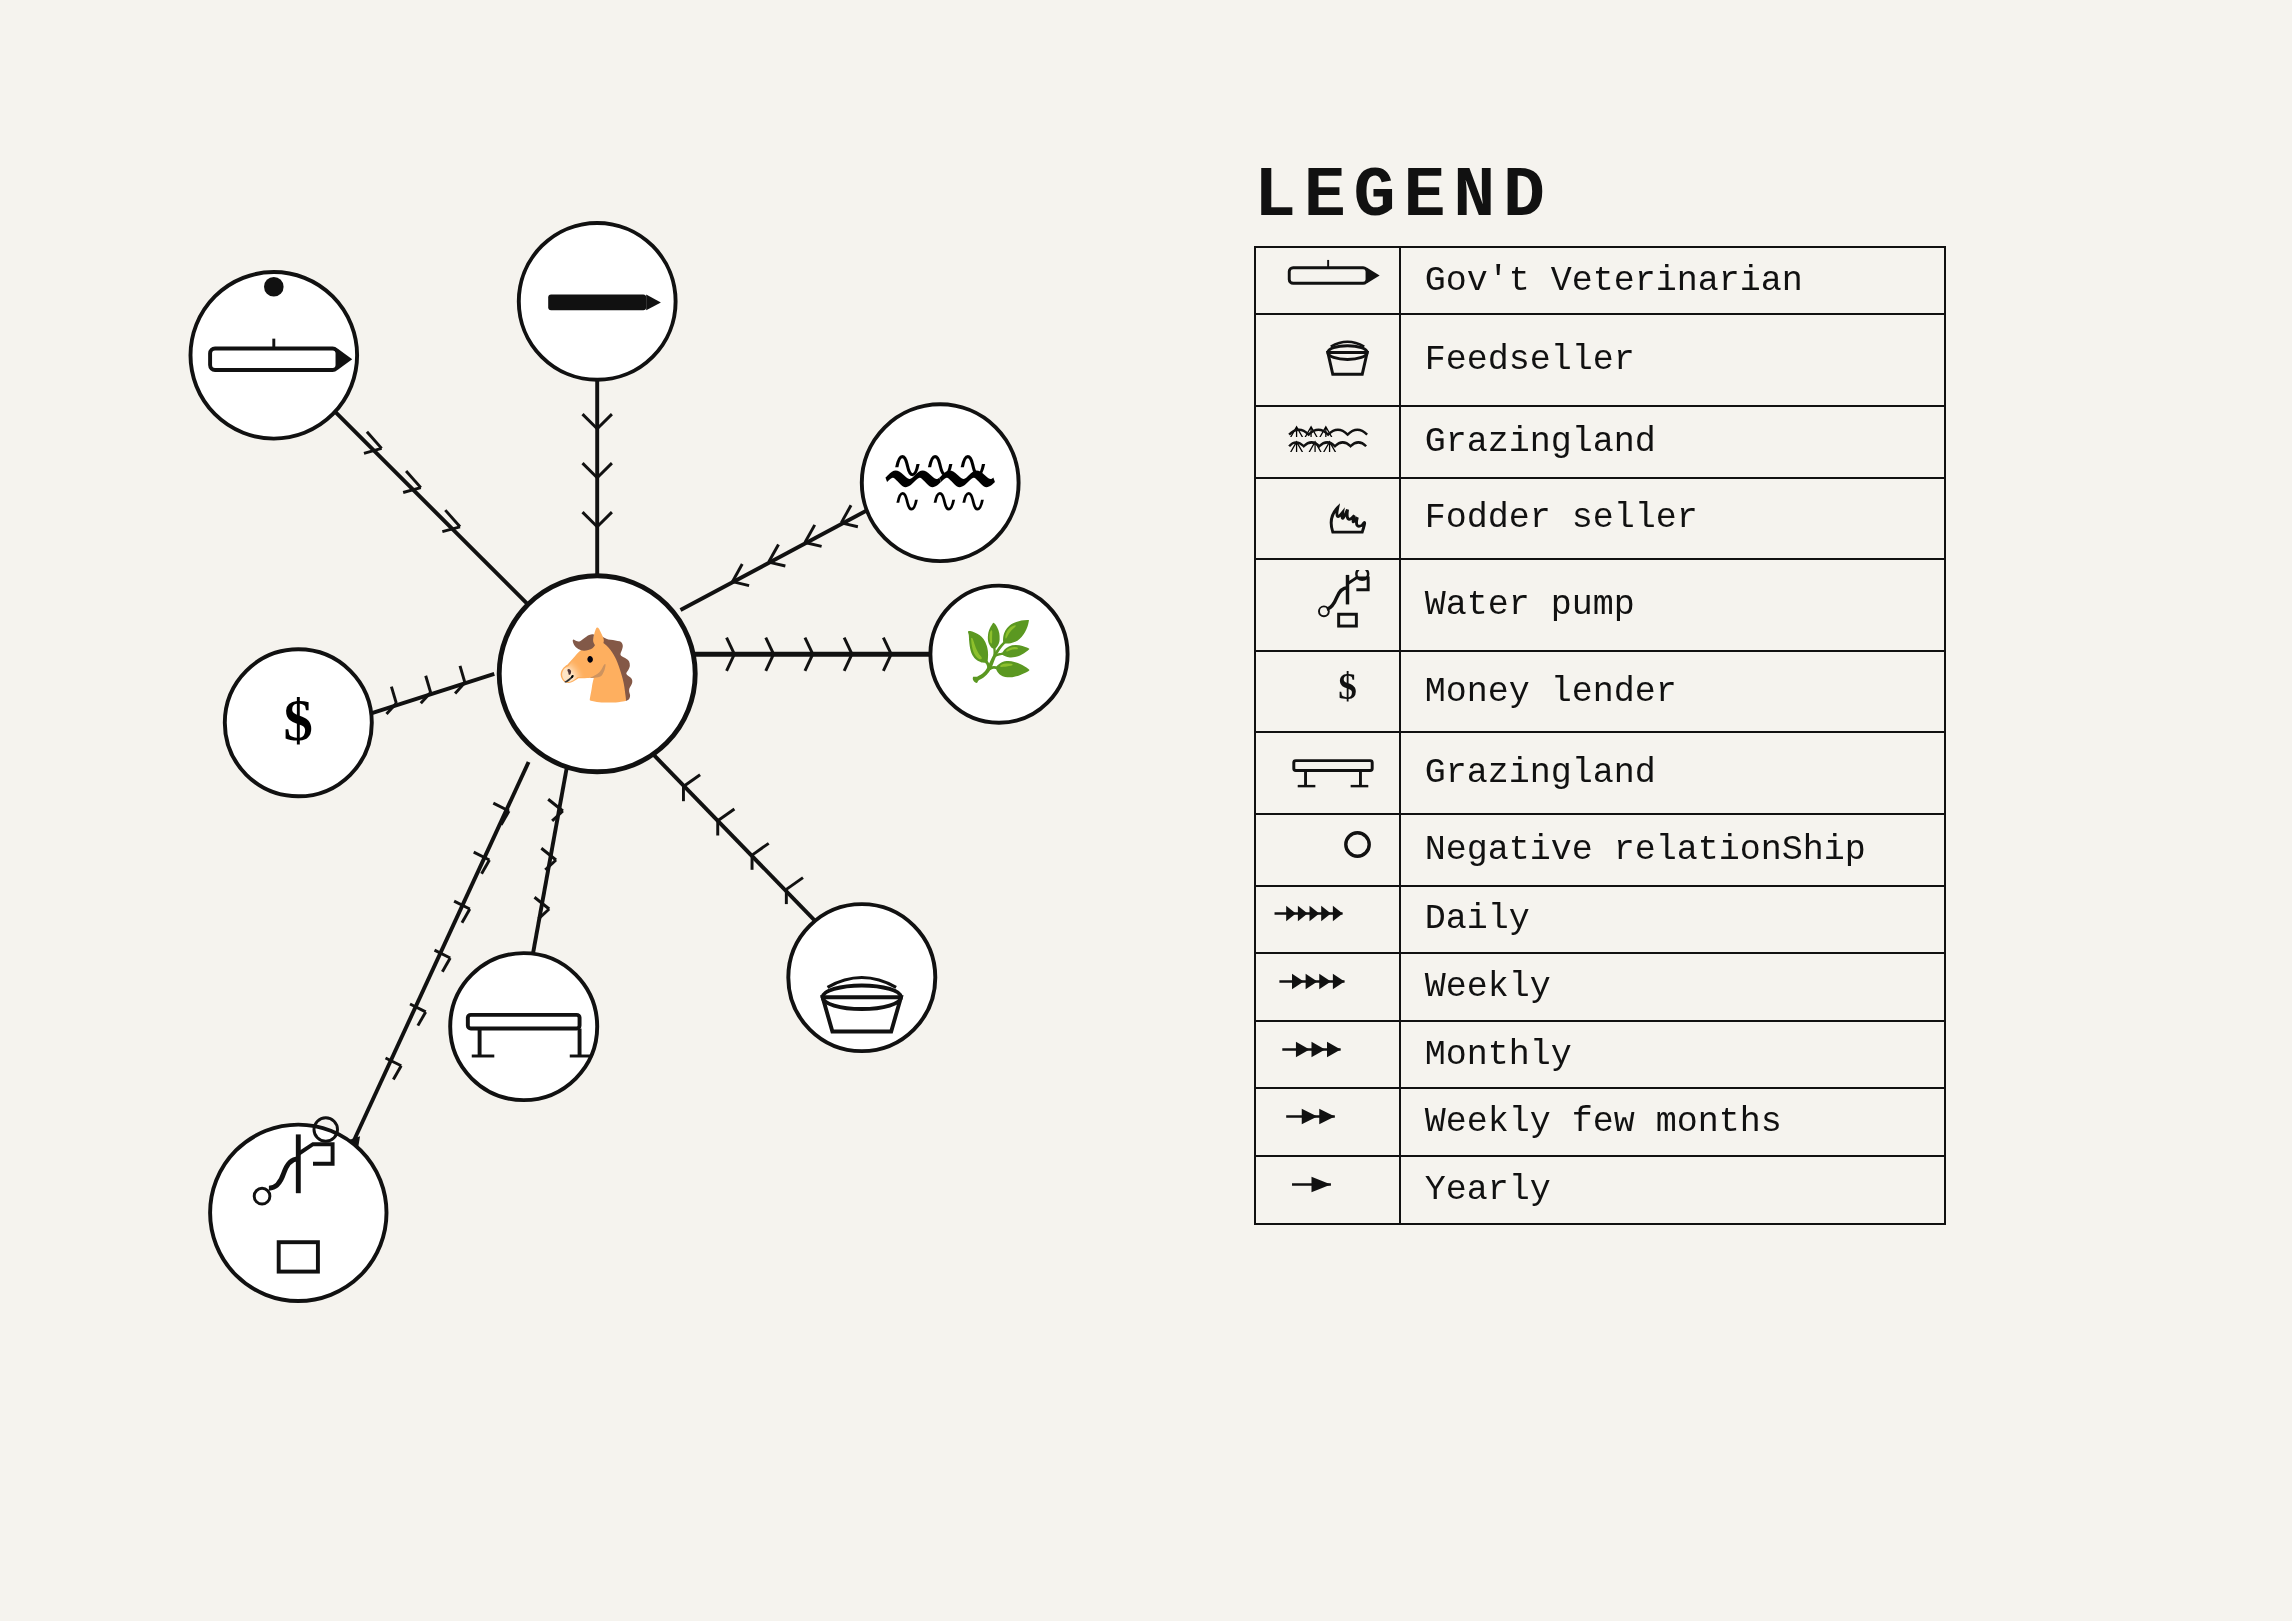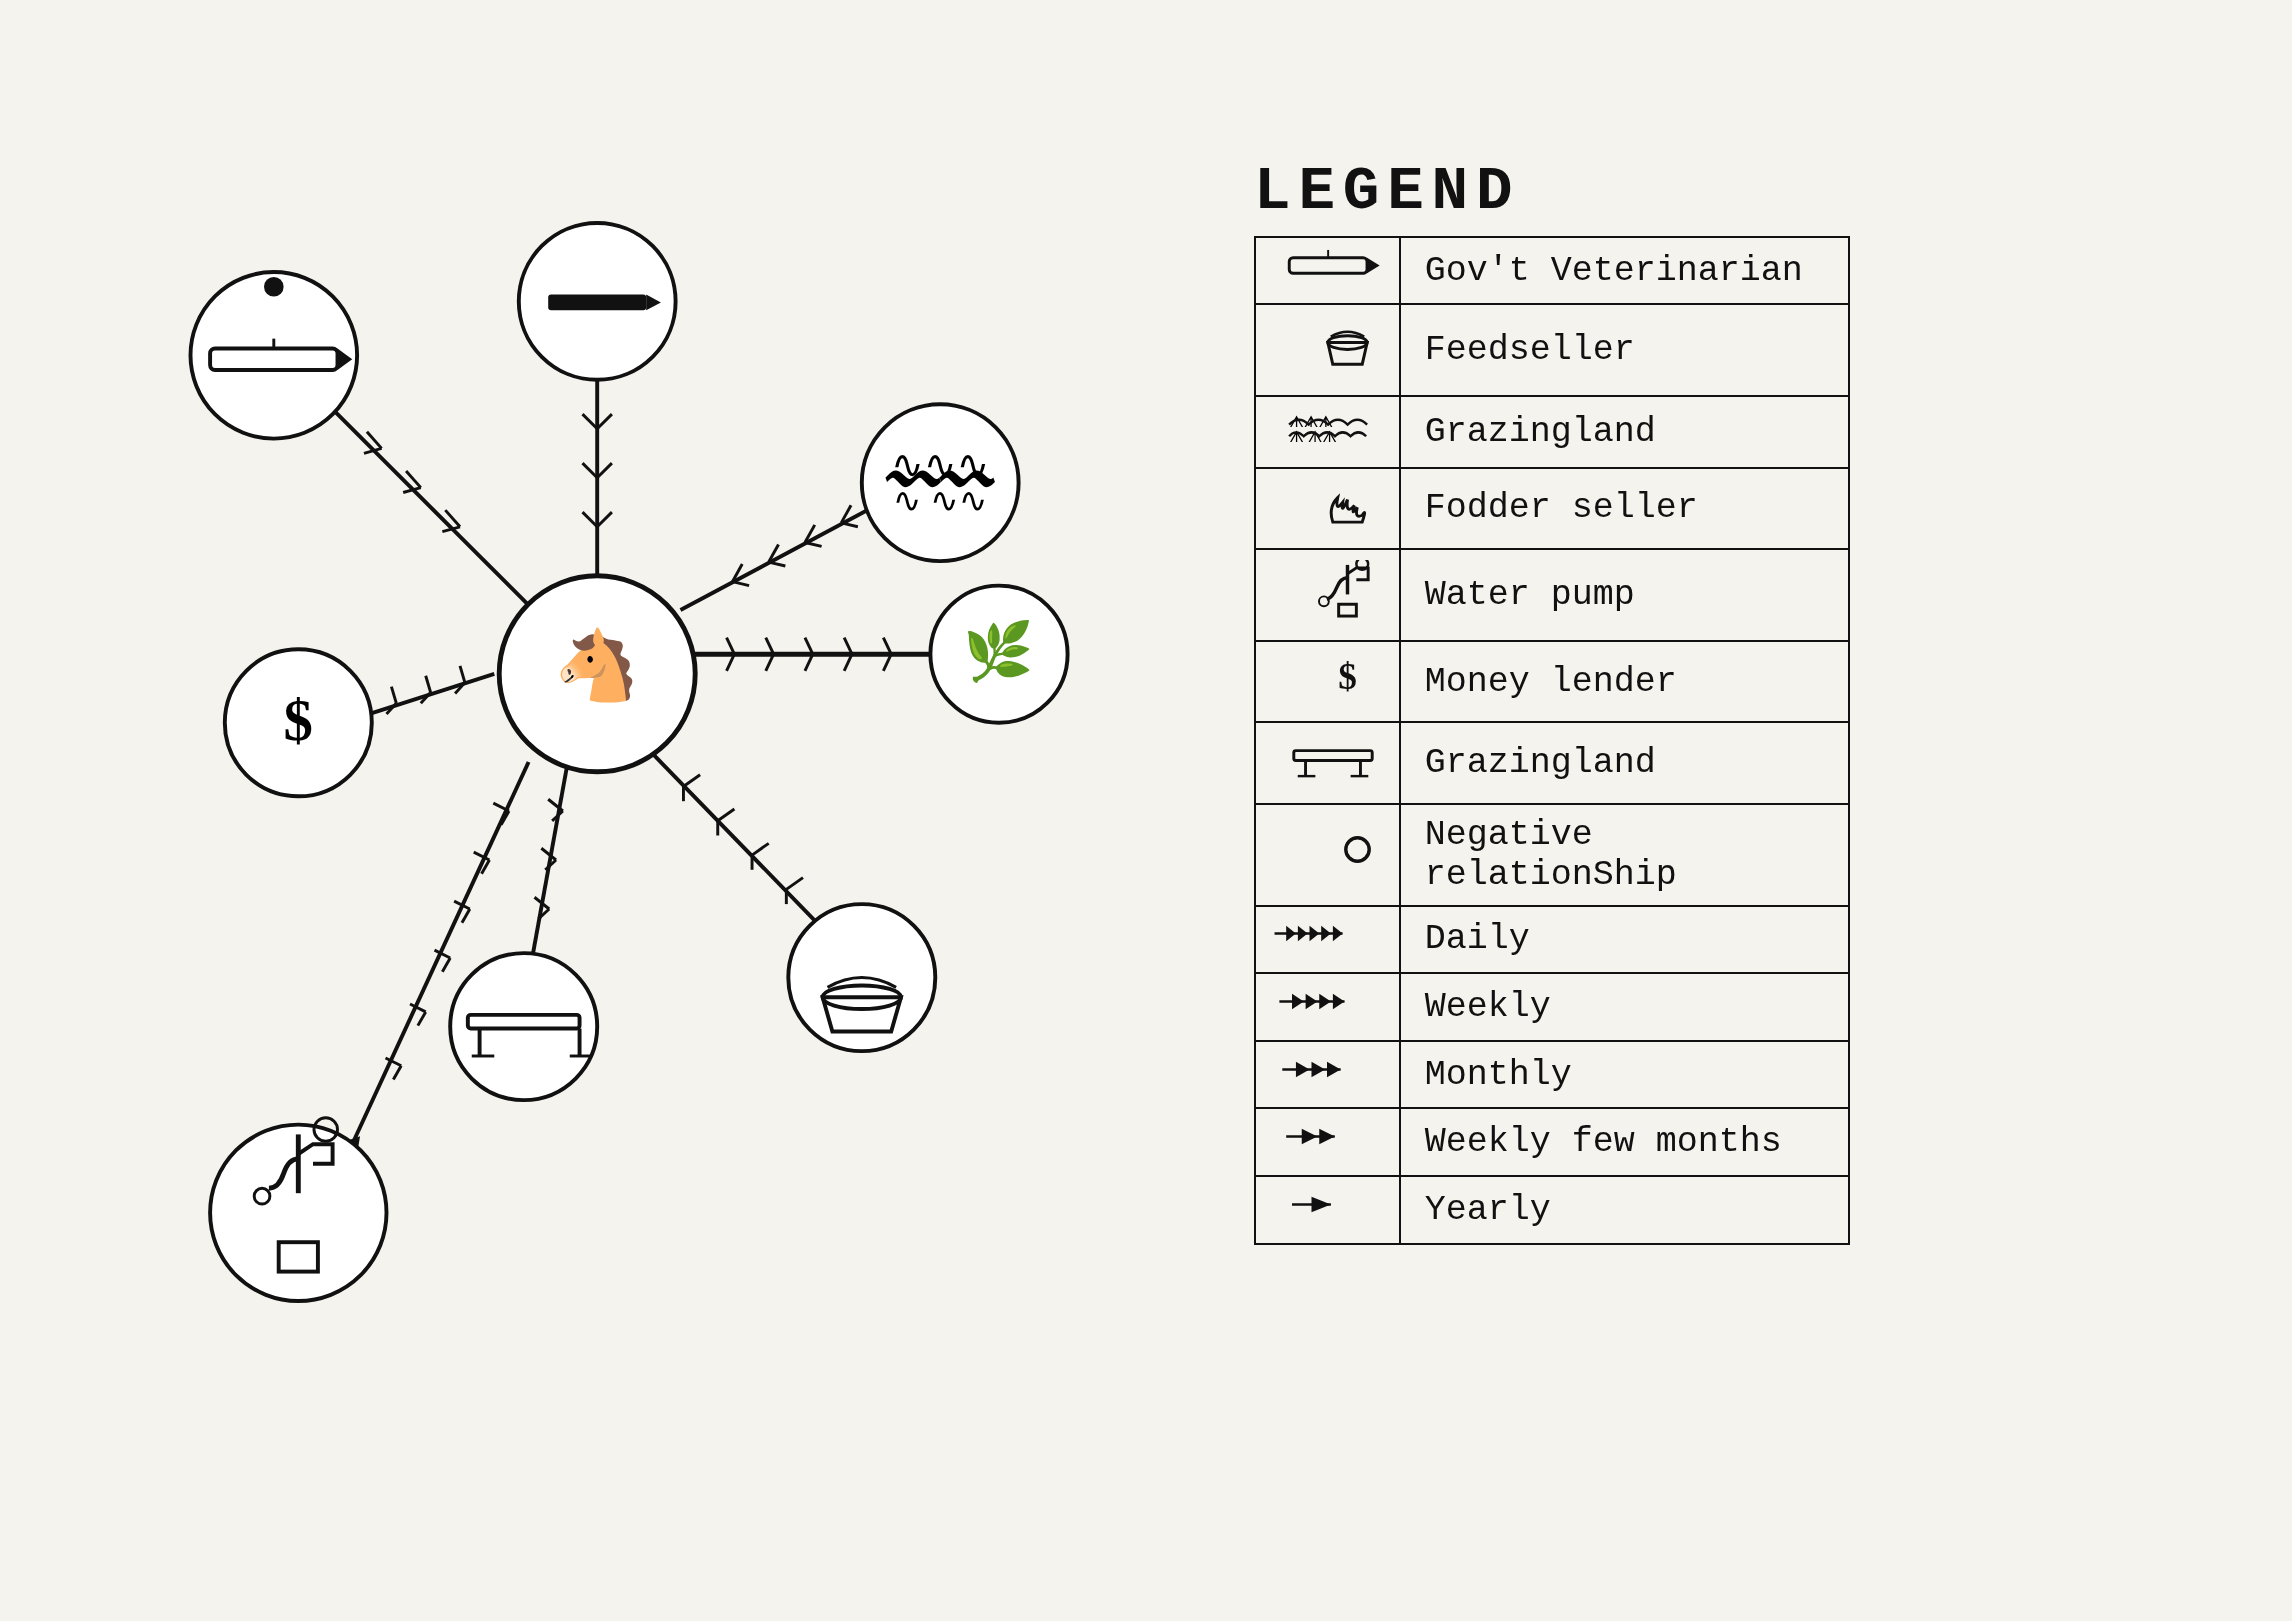--- a/index.html
+++ b/index.html
@@ -39,32 +39,32 @@
 
     
     .legend-area {
       flex: 1;
       padding-left: 59px;
       align-self: flex-start;
       margin-top: 59px;
     }
 
     .legend-title {
-      font-size: 61px;
+      font-size: 70px;
       font-weight: bold;
       font-family: 'Courier New', monospace;
       letter-spacing: 7.8px;
       margin-bottom: 9.8px;
       color: #111;
     }
 
     .legend-table {
       border-collapse: collapse;
       border: 2.9px solid #111;
-      width: 596px;
+      width: 692px;
     }
 
     .legend-table td {
       border: 2px solid #111;
       padding: 9.8px 17.6px;
       vertical-align: middle;
     }
 
     .legend-table td.icon-cell {
       width: 118px;

